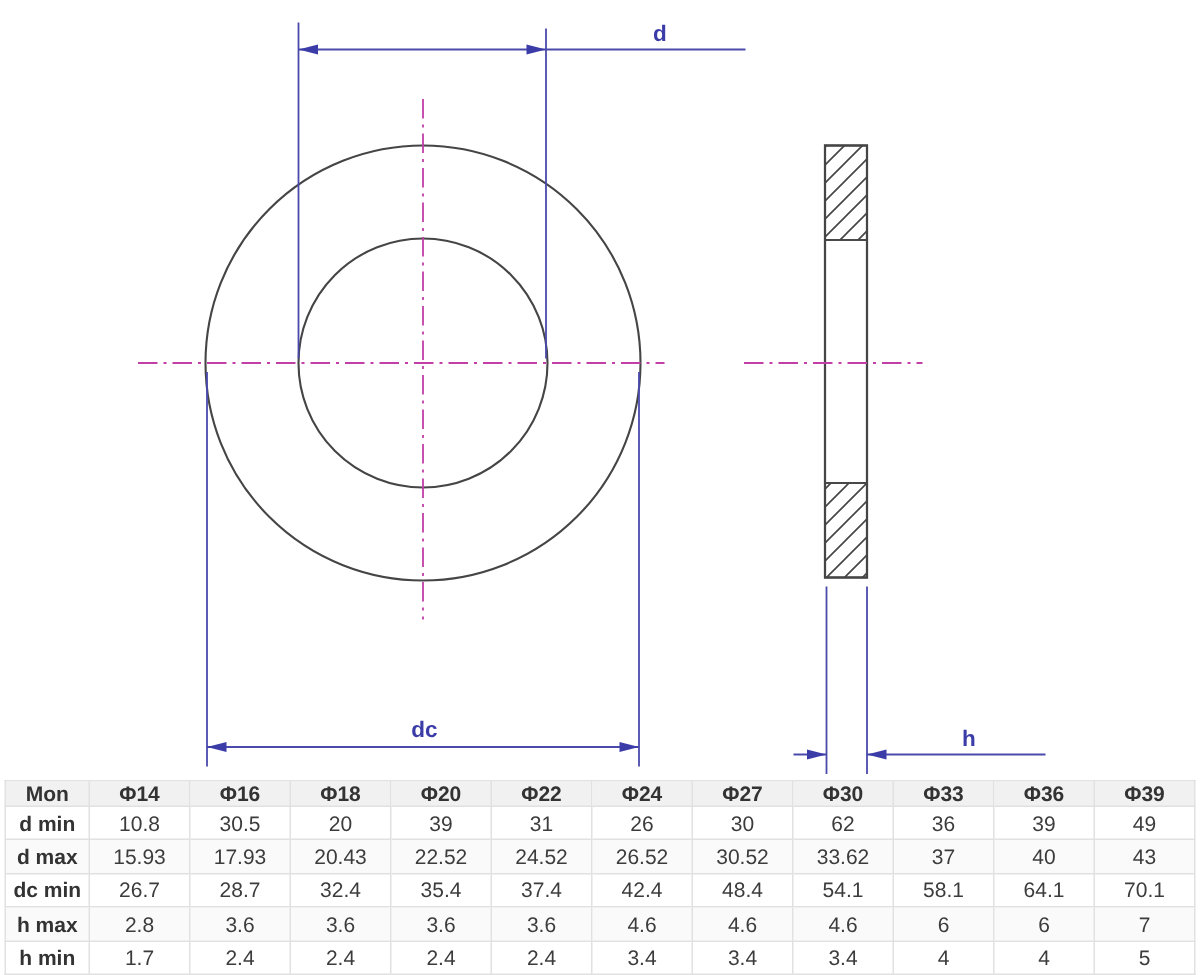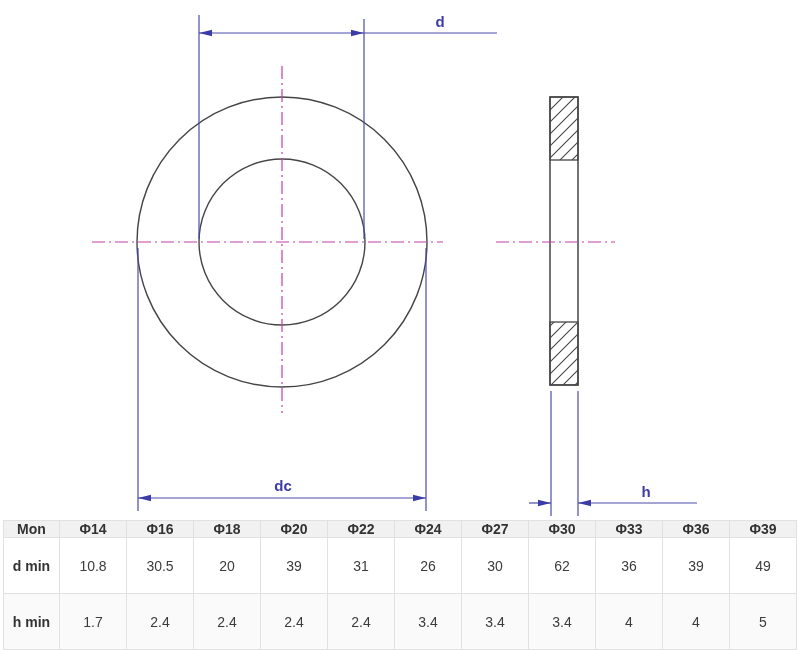--- a/index.html
+++ b/index.html
@@ -117,20 +117,62 @@
           <td>39</td>
           <td>31</td>
           <td>26</td>
           <td>30</td>
           <td>62</td>
           <td>36</td>
           <td>39</td>
           <td>49</td>
         </tr>
         <tr>
+          <th>d max</th>
+          <td>15.93</td>
+          <td>17.93</td>
+          <td>20.43</td>
+          <td>22.52</td>
+          <td>24.52</td>
+          <td>26.52</td>
+          <td>30.52</td>
+          <td>33.62</td>
+          <td>37</td>
+          <td>40</td>
+          <td>43</td>
+        </tr>
+        <tr>
+          <th>dc min</th>
+          <td>26.7</td>
+          <td>28.7</td>
+          <td>32.4</td>
+          <td>35.4</td>
+          <td>37.4</td>
+          <td>42.4</td>
+          <td>48.4</td>
+          <td>54.1</td>
+          <td>58.1</td>
+          <td>64.1</td>
+          <td>70.1</td>
+        </tr>
+        <tr>
+          <th>h max</th>
+          <td>2.8</td>
+          <td>3.6</td>
+          <td>3.6</td>
+          <td>3.6</td>
+          <td>3.6</td>
+          <td>4.6</td>
+          <td>4.6</td>
+          <td>4.6</td>
+          <td>6</td>
+          <td>6</td>
+          <td>7</td>
+        </tr>
+        <tr>
           <th>h min</th>
           <td>1.7</td>
           <td>2.4</td>
           <td>2.4</td>
           <td>2.4</td>
           <td>2.4</td>
           <td>3.4</td>
           <td>3.4</td>
           <td>3.4</td>
           <td>4</td>

